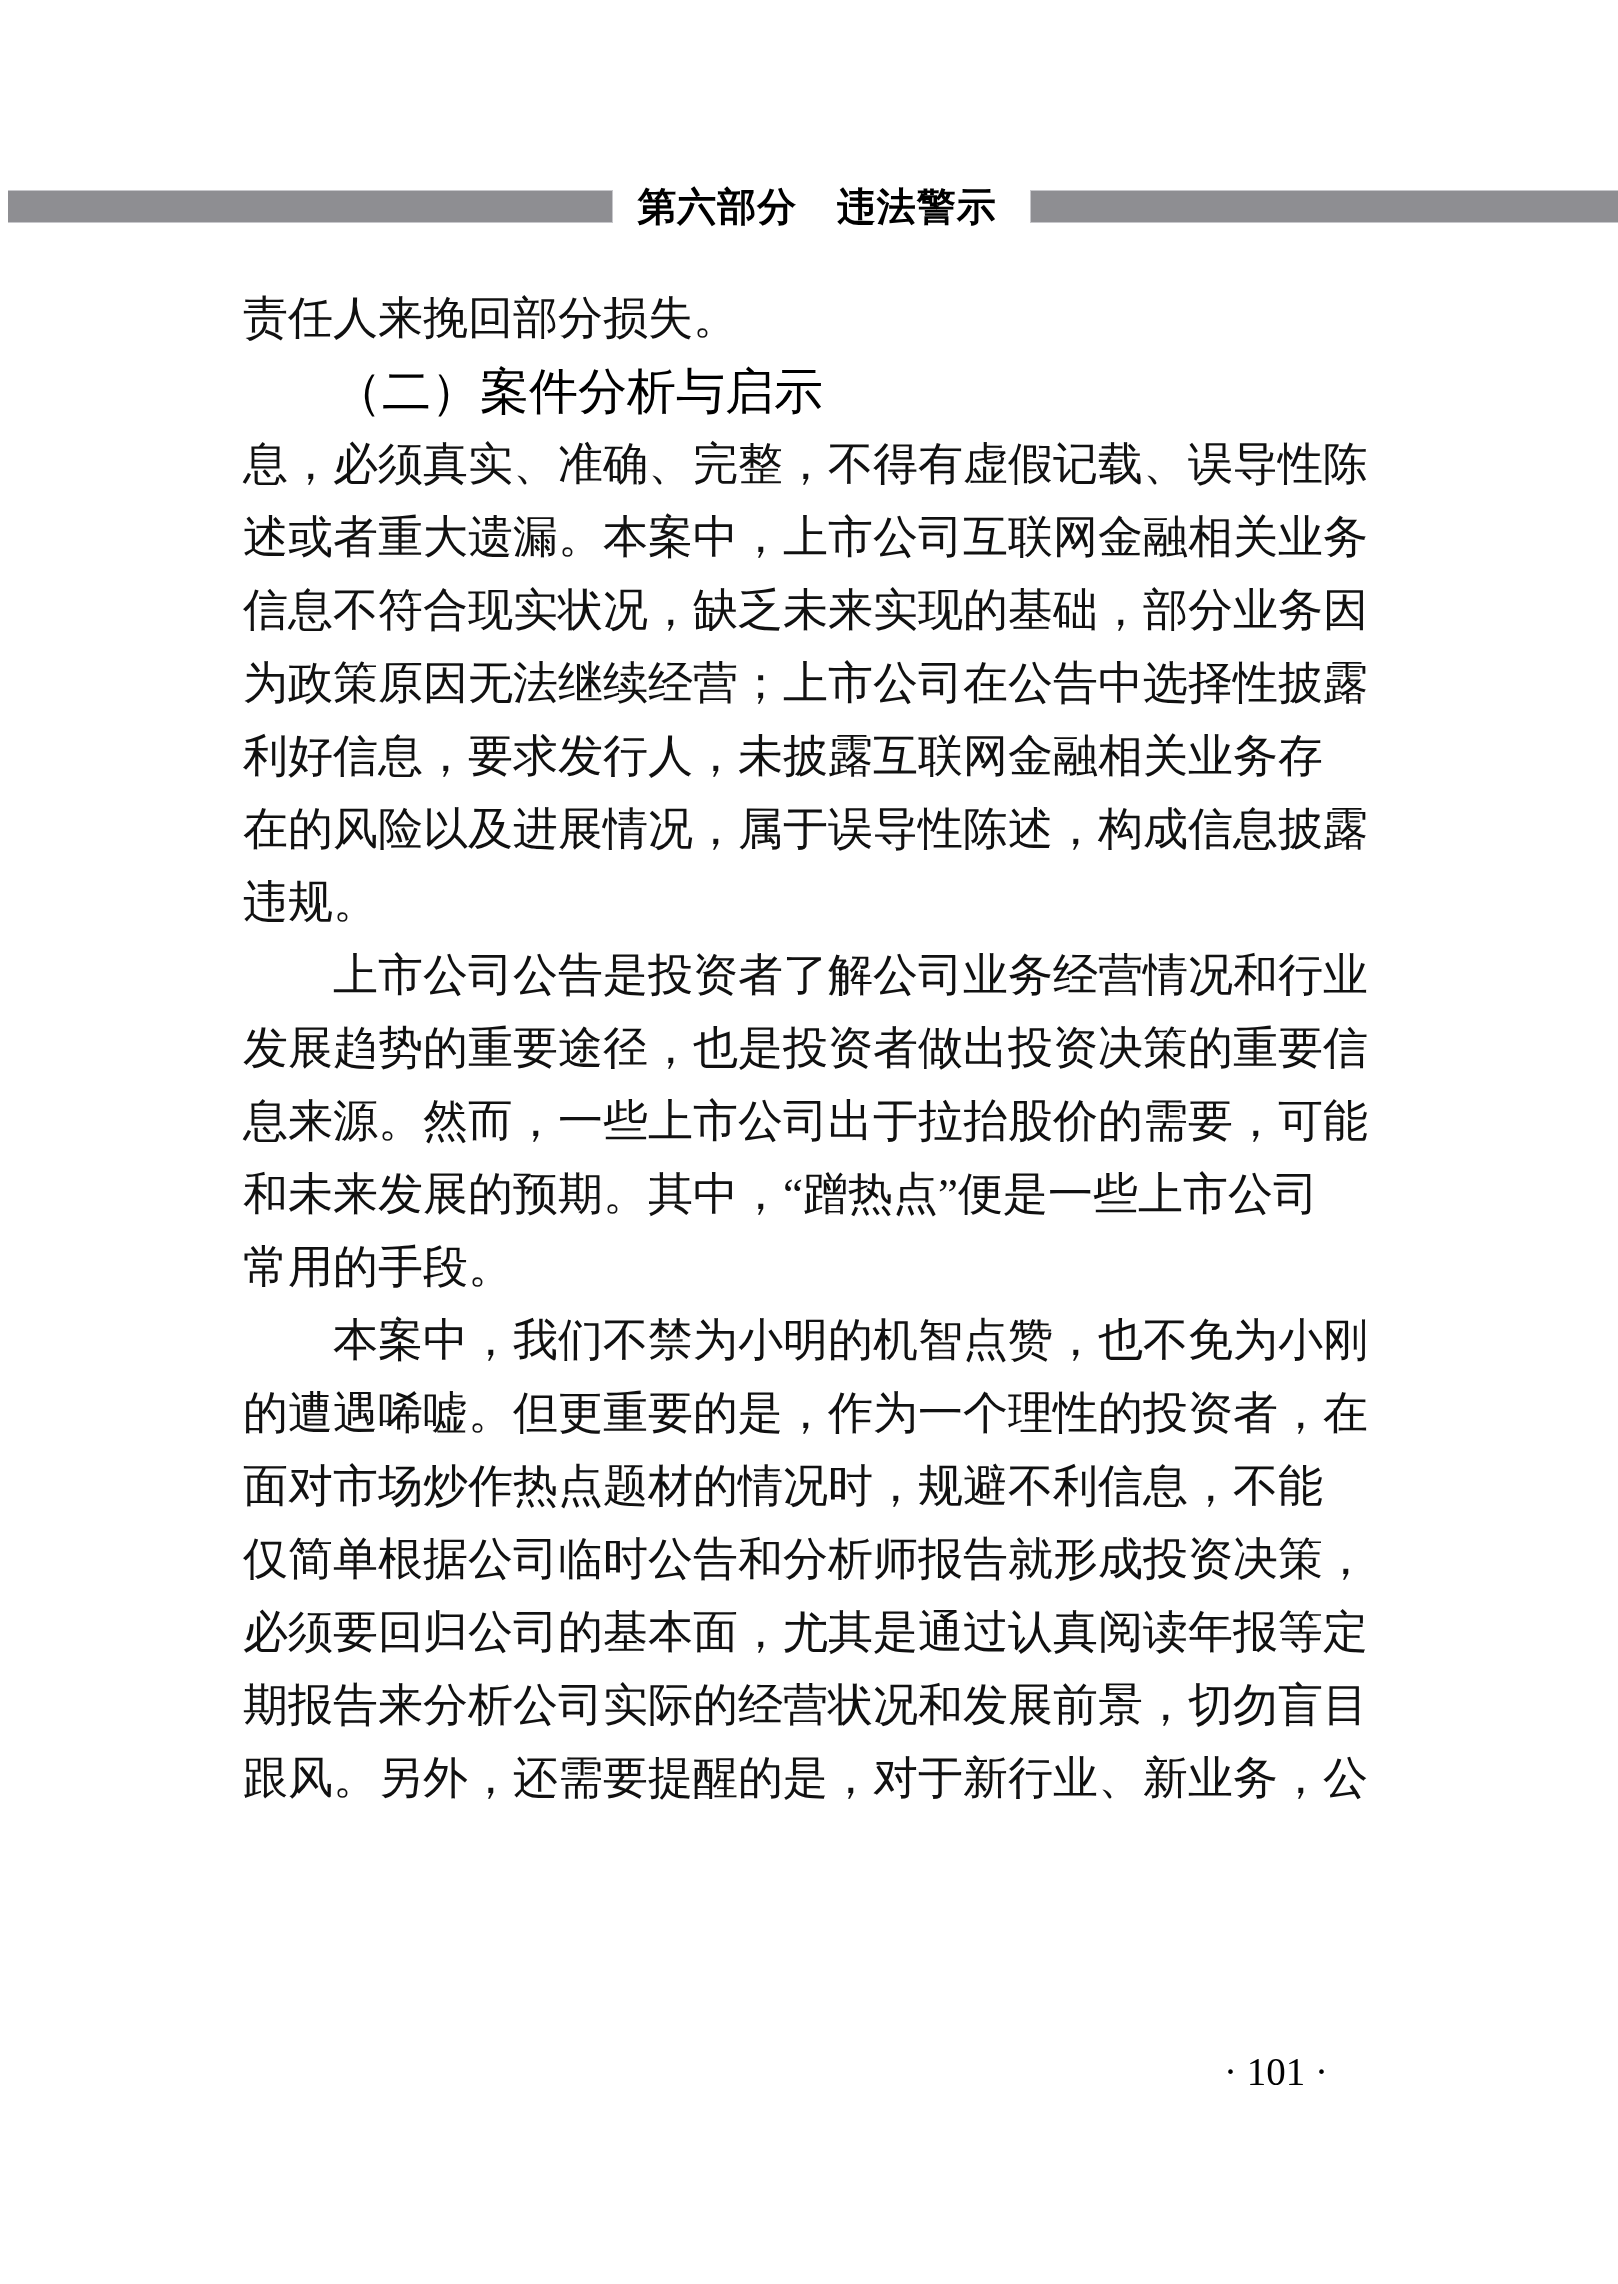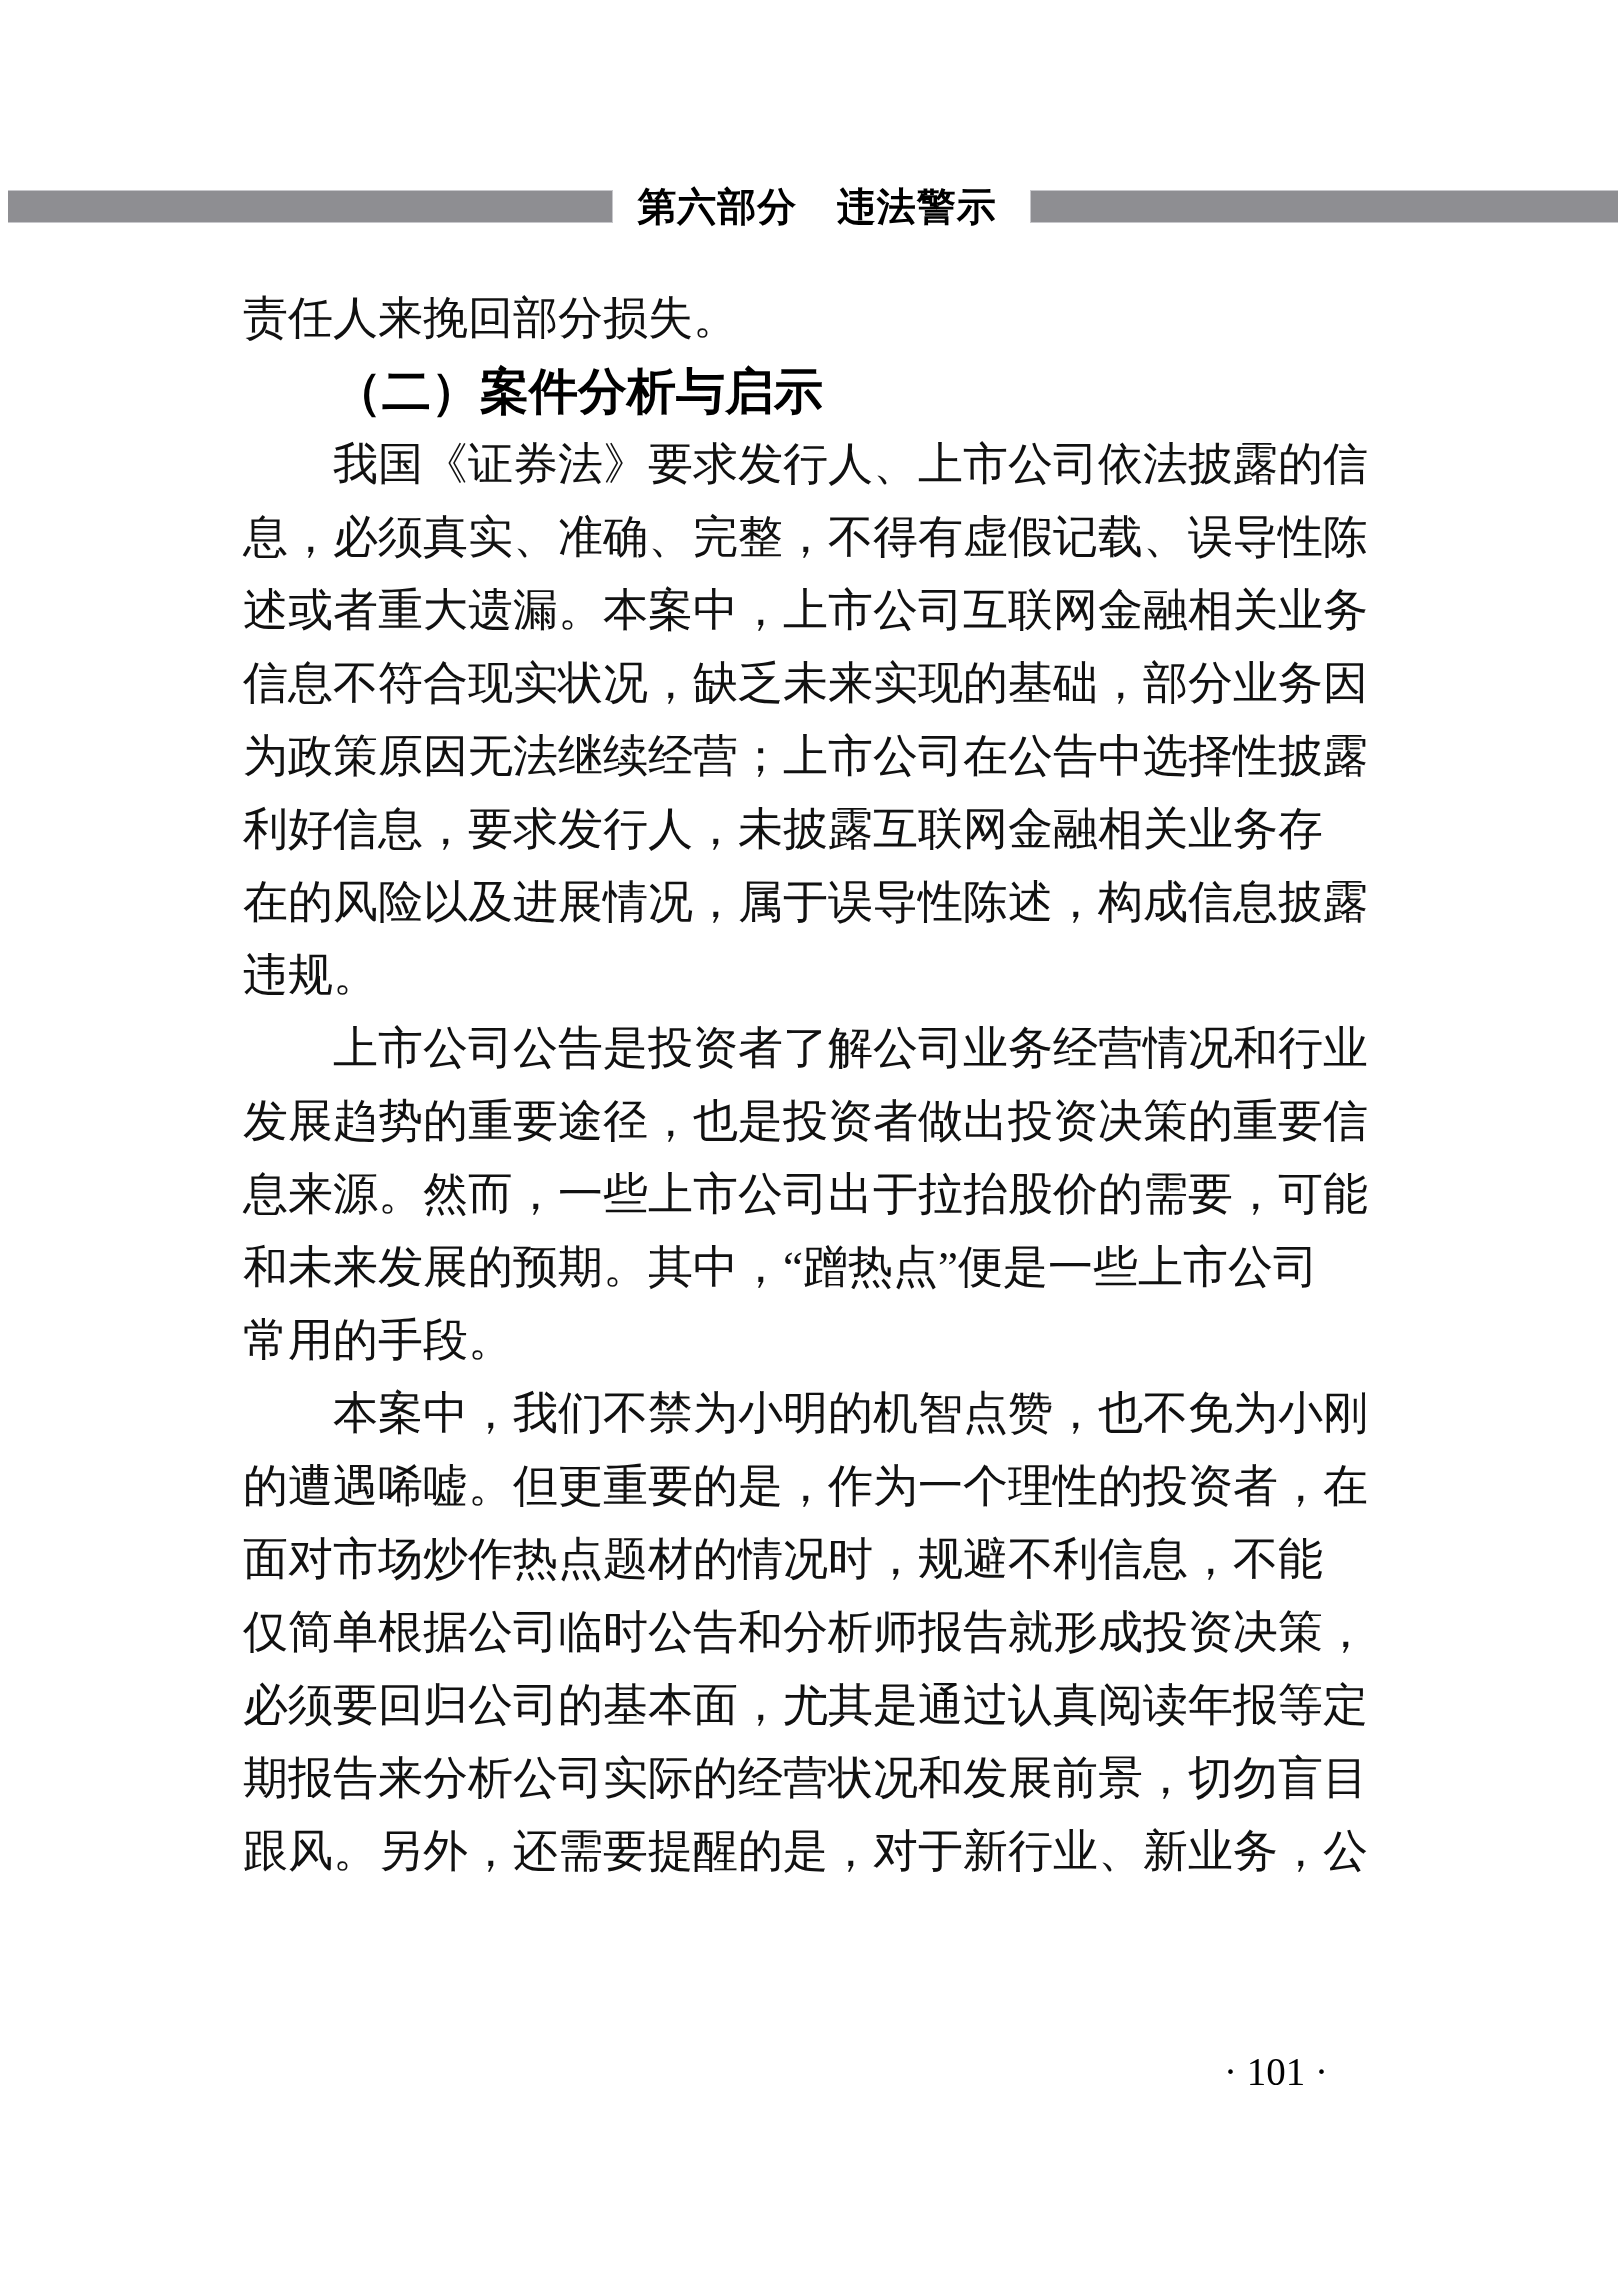--- a/index.html
+++ b/index.html
@@ -62,21 +62,21 @@
   .line {
     white-space: nowrap;
     height: 73px;
   }
   .line.body-indent {
     padding-left: 90px;
   }
   .line.heading {
     padding-left: 90px;
     font-family: "Liberation Sans", "DejaVu Sans", sans-serif;
-    font-weight: bold;
+    font-weight: normal;
     font-size: 49px;
     line-height: 73px;
     color: #000000;
   }
   
   .page-number {
     position: absolute;
     top: 2049px;
     right: 290px;
     font-size: 39px;
@@ -93,21 +93,20 @@
   <div class="header-band">
     <div class="header-bar left"></div>
     <div class="header-bar right"></div>
     <div class="header-title">第六部分　违法警示</div>
   </div>
 
   <div class="body-text">
 
       <div class="line body">责任人来挽回部分损失。</div>
       <div class="line heading">（二）案件分析与启示</div>
-      <div class="line body-indent">我国《证券法》要求发行人、上市公司依法披露的信</div>
       <div class="line body">息，必须真实、准确、完整，不得有虚假记载、误导性陈</div>
       <div class="line body">述或者重大遗漏。本案中，上市公司互联网金融相关业务</div>
       <div class="line body">信息不符合现实状况，缺乏未来实现的基础，部分业务因</div>
       <div class="line body">为政策原因无法继续经营；上市公司在公告中选择性披露</div>
       <div class="line body">利好信息，要求发行人，未披露互联网金融相关业务存</div>
       <div class="line body">在的风险以及进展情况，属于误导性陈述，构成信息披露</div>
       <div class="line body">违规。</div>
       <div class="line body-indent">上市公司公告是投资者了解公司业务经营情况和行业</div>
       <div class="line body">发展趋势的重要途径，也是投资者做出投资决策的重要信</div>
       <div class="line body">息来源。然而，一些上市公司出于拉抬股价的需要，可能</div>

